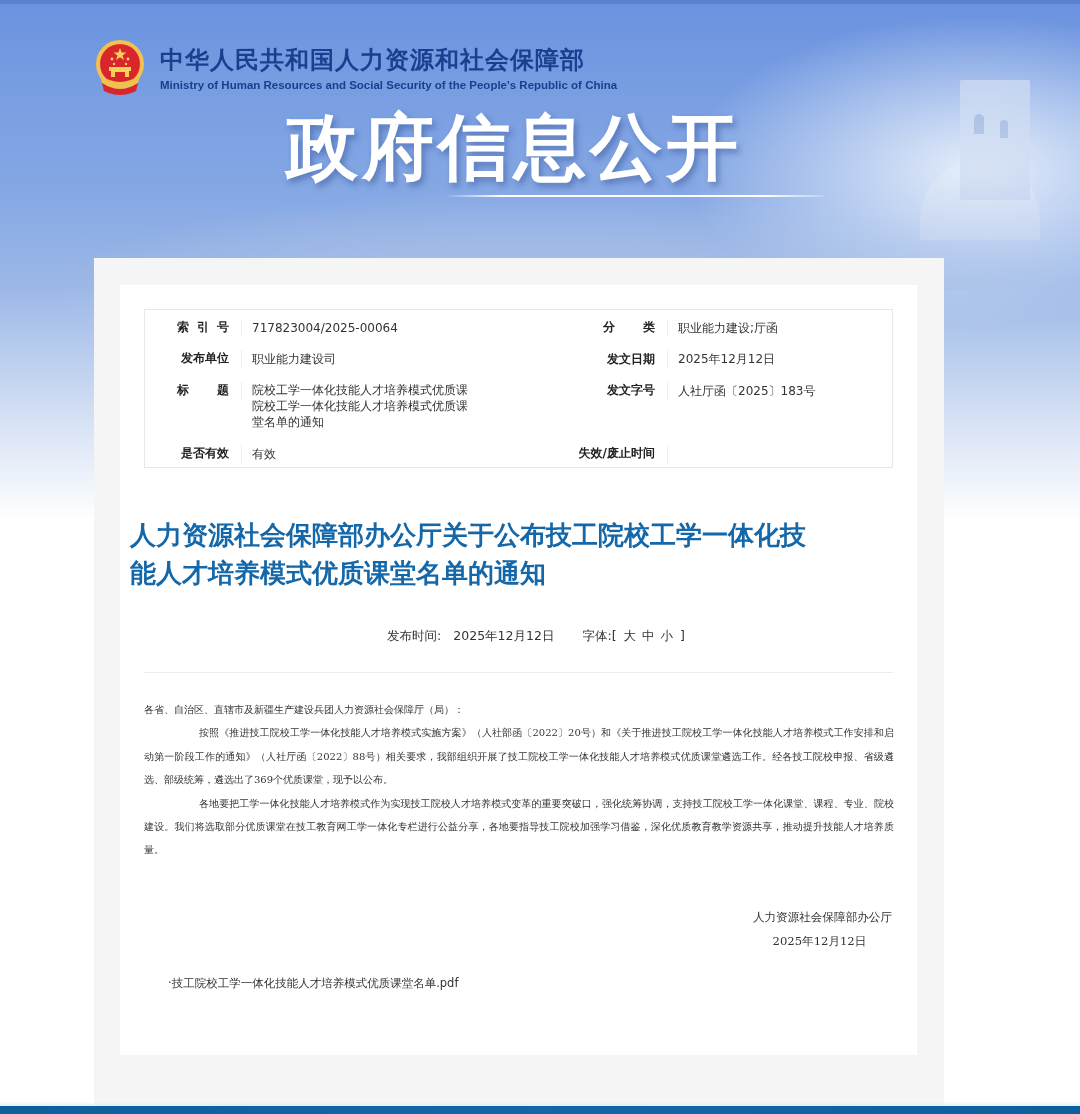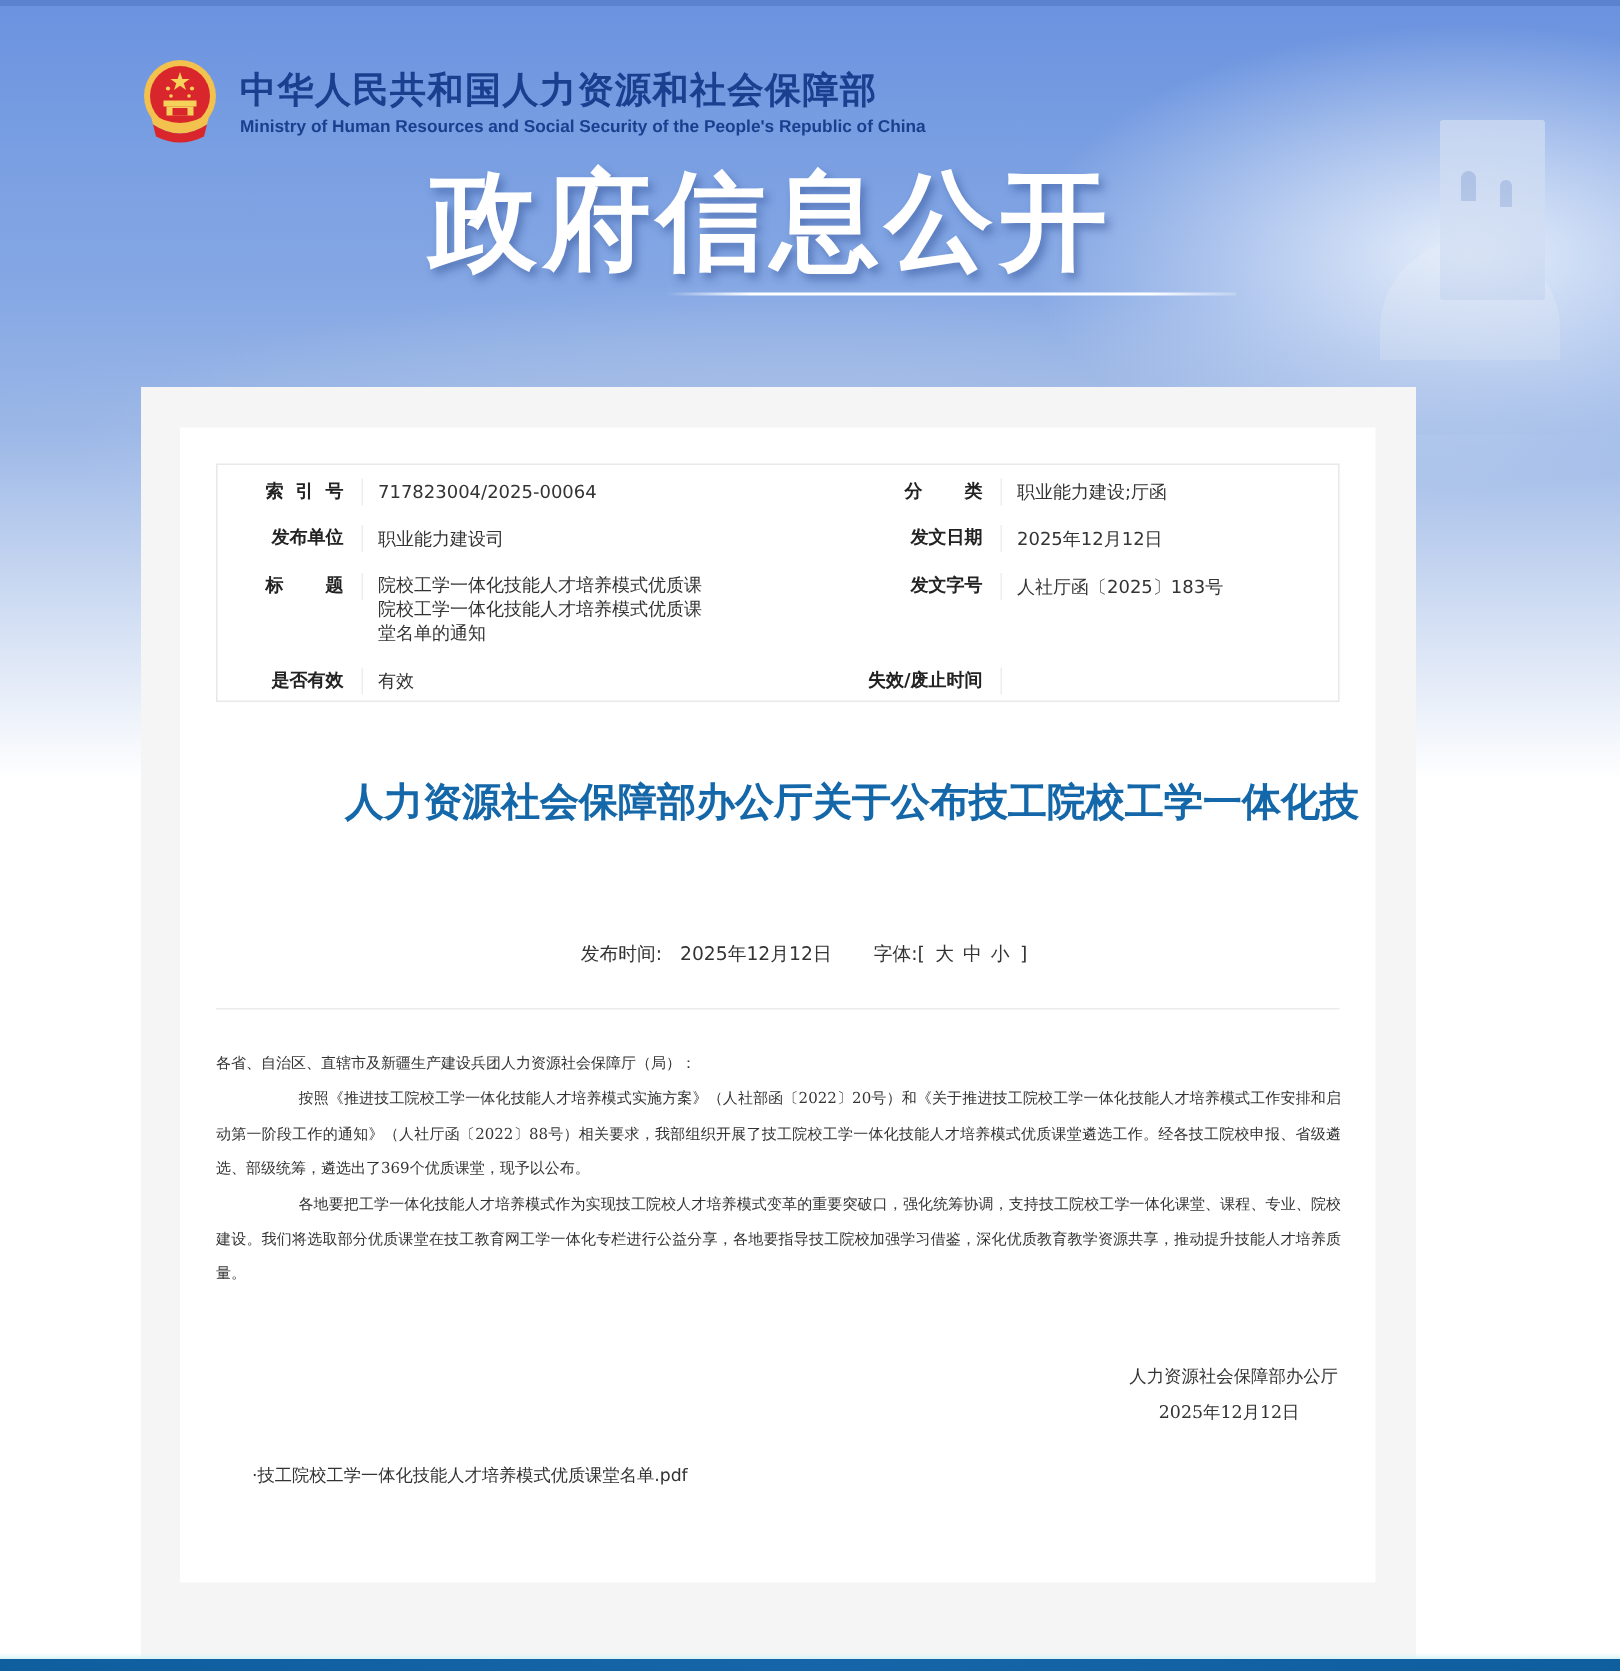--- a/index.html
+++ b/index.html
@@ -109,21 +109,21 @@
   .meta-sep {
     width: 1px; background: #eeeeee; margin: 0 10px 0 12px; height: 18px;
   }
   .meta-value { color: #333; line-height: 18px; font-family: "DejaVu Sans", sans-serif; font-size: 12px; }
   .lbl-justify { display: flex; justify-content: space-between; width: 52px; }
   .lbl-justify-r { display: flex; justify-content: space-between; width: 52px; }
 
   
   .doc-title {
     position: absolute; left: 130px; top: 516px; width: 776px;
-    text-align: right; color: #1467a8;
+    text-align: left; color: #1467a8;
     font-size: 26px; font-weight: bold; line-height: 38px;
     font-family: "DejaVu Sans", sans-serif;
   }
   .publish-row {
     position: absolute; left: 0; top: 628px; width: 1072px;
     display: flex; justify-content: center; gap: 0;
     font-size: 12.5px; color: #333; font-family: "DejaVu Sans", sans-serif;
   }
   .publish-row .sp { display: inline-block; width: 28px; }
   .font-size-ctrl a { color: #333; text-decoration: none; margin: 0 3px; cursor: pointer; }
@@ -207,21 +207,21 @@
     </span>
     <span class="meta-sep"></span>
     <span class="meta-value">职业能力建设;厅函</span>
   </div>
 
   <div class="meta-item" style="left:32px; top:40px;">
     <span class="meta-label" style="width:52px;">发布单位</span>
     <span class="meta-sep"></span>
     <span class="meta-value">职业能力建设司</span>
   </div>
-  <div class="meta-item" style="left:458px; top:40px;">
+  <div class="meta-item" style="left:458px; top:40px;align-items:center;">
     <span class="meta-label" style="width:52px;">发文日期</span>
     <span class="meta-sep"></span>
     <span class="meta-value">2025年12月12日</span>
   </div>
 
   <div class="meta-item" style="left:32px; top:72px;">
     <span class="meta-label lbl-justify">
       <span>标</span>
         <span>题</span>
     </span>
@@ -245,20 +245,21 @@
   </div>
   <div class="meta-item" style="left:426px; top:135px;">
     <span class="meta-label" style="width:84px;">失效/废止时间</span>
     <span class="meta-sep"></span>
     <span class="meta-value"></span>
   </div>
 </div>
 
 <div class="doc-title">
   <div>人力资源社会保障部办公厅关于公布技工院校工学一体化技</div>
+  <div>能人才培养模式优质课堂名单的通知</div>
 </div>
 
 <div class="publish-row">
   <span>发布时间:</span>
   <span style="display:inline-block;width:12px"></span>
   <span>2025年12月12日</span>
   <span class="sp"></span>
   <span>字体:</span>
   <span class="font-size-ctrl">
     <span>[</span>

